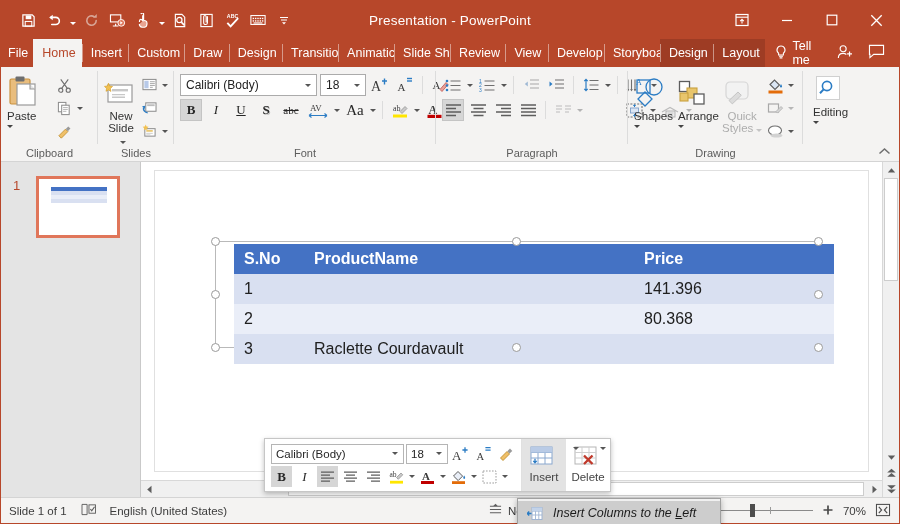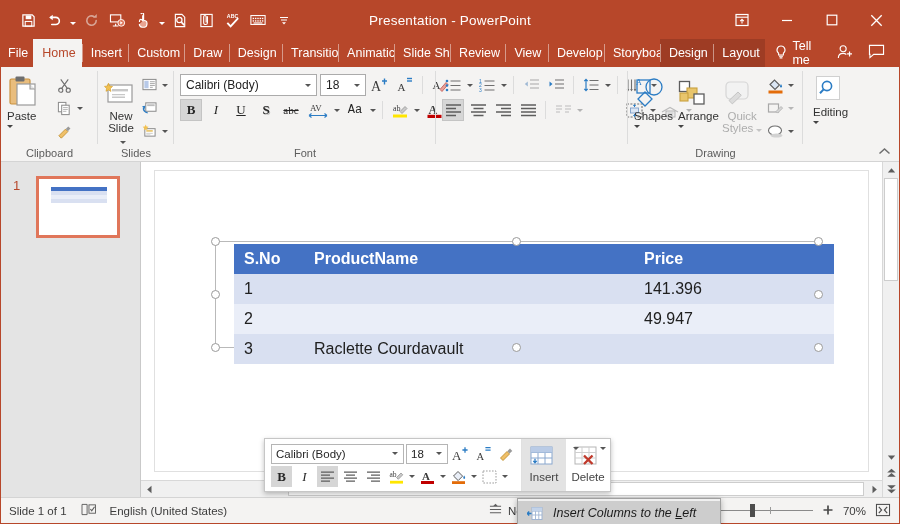--- a/index.html
+++ b/index.html
@@ -467,21 +467,21 @@
               <span style="font-size:11px;font-family:'Liberation Serif',serif;text-decoration:line-through">abc</span>
             </div>
           <div class="sbtn" style="width:26px">
             <svg width="24" height="17" viewBox="0 0 24 17">
                 <text x="4" y="9" font-size="9" font-family="Liberation Serif, serif" fill="#3c3c3c">AV</text>
                 <path d="M3 13.5h18M3 13.5l2.5-2M3 13.5l2.5 2M21 13.5l-2.5-2M21 13.5l-2.5 2" stroke="#2b7cc4" stroke-width="1.1" fill="none"></path>
               </svg>
           </div>
           <div class="mini-caret"></div>
           <div class="sbtn" style="width:24px">
-              <span style="font-size:12px;font-family:Liberation Mono, monospace">Aa</span>
+              <span style="font-size:15px;font-family:Liberation Serif, serif">Aa</span>
             </div>
           <div class="mini-caret"></div>
           <div class="sep-v"></div>
           <div class="sbtn">
             <svg width="17" height="17" viewBox="0 0 17 17">
                 <text x="1" y="9" font-size="8" font-family="Liberation Serif, serif" fill="#3c3c3c">ab</text>
                 <path d="M8 9.5 13 4.5l2 2-5 5z" fill="#c9c9c9" stroke="#8d8d8d" stroke-width=".7"></path>
                 <rect x="1" y="12.5" width="14" height="3" fill="#ffe600"></rect>
               </svg>
           </div>
@@ -620,20 +620,21 @@
           <div class="sbtn" style="width:24px">
             <svg width="20" height="17" viewBox="0 0 20 17">
                 <path d="M1 10 9 5.5 17 10" fill="none" stroke="#bcbcbc" stroke-width="1.1"></path>
                 <rect x="5" y="9" width="9" height="6" fill="#ececec" stroke="#b3b3b3" stroke-width="1"></rect>
                 <path d="M6.5 11h6M6.5 13h4" stroke="#c6c6c6" stroke-width=".9"></path>
               </svg>
           </div>
           <div class="mini-caret" style="border-top-color:#b3b3b3"></div>
         </div>
       </div>
+      <div class="grp-label">Paragraph</div>
     </div>
 
     <div class="grp" style="width:175px">
       <div class="grp-body">
         <div class="bigbtn" style="width:44px">
           <div class="ic">
             <svg width="32" height="30" viewBox="0 0 32 30">
                 <circle cx="20" cy="9" r="8" fill="none" stroke="#2b7cc4" stroke-width="1.3"></circle>
                 <rect x="3" y="2" width="13" height="13" fill="none" stroke="#2b7cc4" stroke-width="1.3"></rect>
                 <path d="M11 14 18 21l-7 7-7-7z" fill="none" stroke="#2b7cc4" stroke-width="1.3"></path>
@@ -773,21 +774,21 @@
             </thead>
             <tbody>
               <tr>
                 <td>1</td>
                 <td></td>
                 <td>141.396</td>
               </tr>
               <tr>
                 <td>2</td>
                 <td></td>
-                <td>49.947</td>
+                <td>80.368</td>
               </tr>
               <tr>
                 <td>3</td>
                 <td>Raclette Courdavault</td>
                 <td></td>
               </tr>
             </tbody>
           </table>
 
           <div class="hnd" style="left:56px;  top:66px;"></div>

